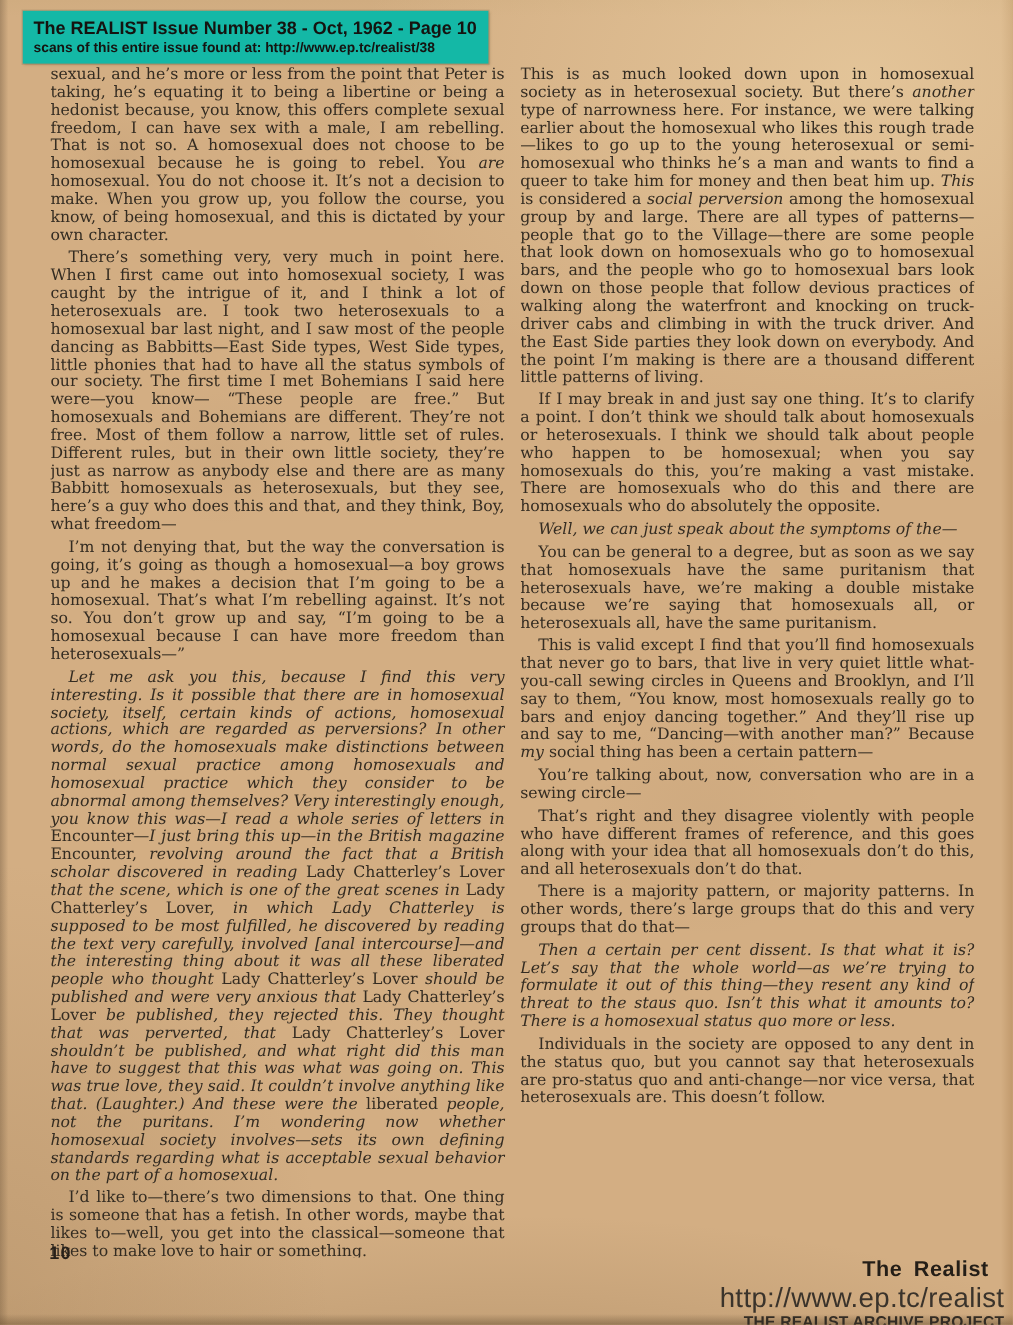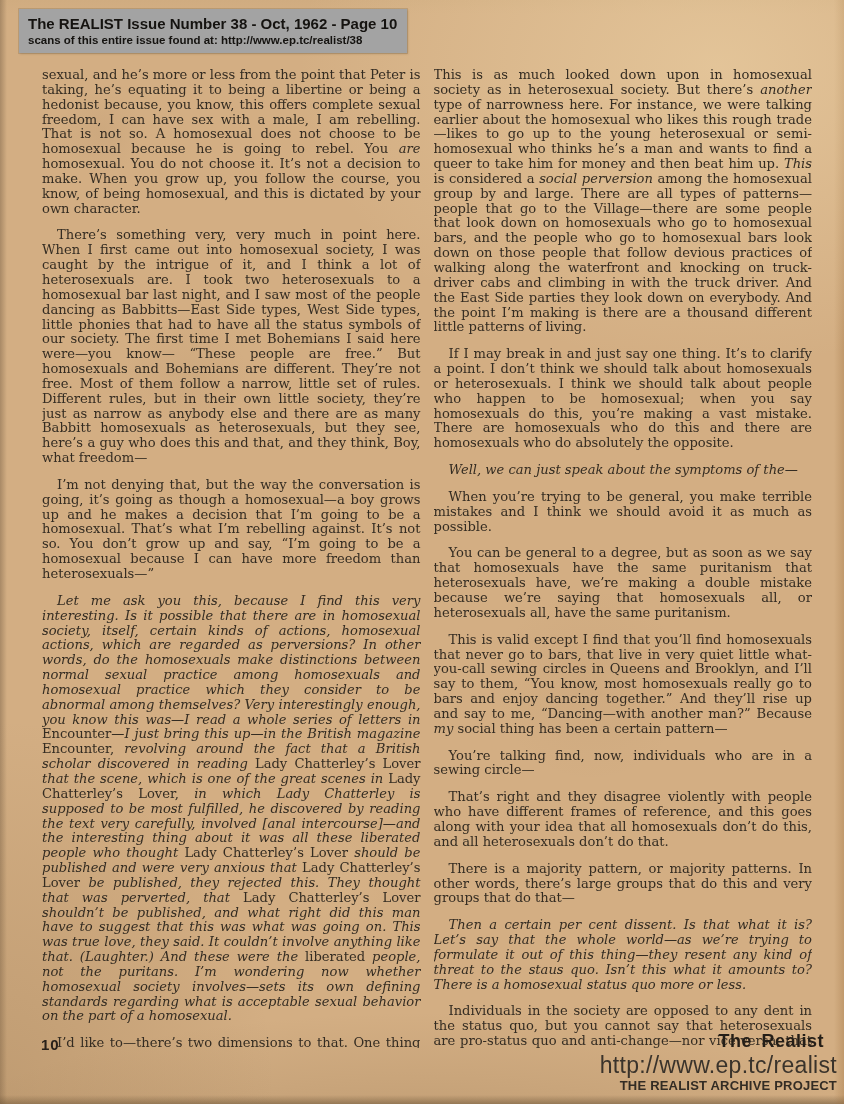--- a/index.html
+++ b/index.html
@@ -18,34 +18,34 @@
   }
   .grain{position:absolute;inset:0;pointer-events:none;
     background-image:
       radial-gradient(circle 90px at 22% 34%, rgba(120,90,60,.06), rgba(120,90,60,0) 70%),
       radial-gradient(circle 140px at 70% 62%, rgba(120,90,60,.05), rgba(120,90,60,0) 70%),
       radial-gradient(circle 70px at 40% 80%, rgba(235,210,170,.10), rgba(235,210,170,0) 70%),
       radial-gradient(circle 60px at 12% 12%, rgba(120,90,60,.07), rgba(120,90,60,0) 70%);
   }
   .header-box{
     position:absolute;left:19px;top:9px;width:auto;
-    background:#a3a3a3;
+    background:#14b8a6;
     padding:5px 10px 6px 9px;
     box-shadow:0 0 0 1px rgba(120,100,70,.25), 1px 1px 2px rgba(90,70,40,.25);
     font-family:"Liberation Sans", sans-serif;color:#151310;
   }
   .header-title{font-size:15px;font-weight:bold;line-height:19px;letter-spacing:0;}
   .header-sub{font-size:11.5px;font-weight:bold;line-height:14px;letter-spacing:0;}
   .columns{
     position:absolute;left:42px;top:56px;width:770px;height:992px;
     display:flex;gap:13px;overflow:hidden;
   }
   .col{width:380px;height:100%;overflow:hidden;}
   .col p{
-    margin:12px 0 4px 0;
+    margin:0 0 4px 0;
     font-size:13.1px;line-height:14.85px;
     text-align:justify;
     color:#342c22;
     text-rendering:optimizeLegibility;
   }
   .col p.indent{text-indent:15px;}
   .col p.noindent{text-indent:0;}
   .col p.italic{font-style:italic;}
   .col p.italic .toggle{font-style:normal;}
   .col p:not(.italic) .toggle{font-style:italic;}
@@ -55,20 +55,21 @@
     font-size:15px;color:#28211a;letter-spacing:1px;
   }
   .footer-right{
     position:absolute;right:7px;top:1031px;text-align:right;
     font-family:"Liberation Sans", sans-serif;color:#2b241d;
   }
   .magazine-logo{
     font-size:18px;font-weight:bold;letter-spacing:.5px;
     padding-right:13px;color:#241e17;
     word-spacing:4px;
+    margin-top:16px;
   }
   .archive-url{
     font-size:23px;font-weight:normal;line-height:26px;margin-top:0;
     color:#3a332b;letter-spacing:.3px;
   }
   .archive-label{
     font-size:13px;font-weight:bold;line-height:15px;
     color:#332c24;letter-spacing:.2px;
   }
 </style>
@@ -87,24 +88,23 @@
       <p class="noindent"><span>sexual, and he’s more or less from the point that Peter is taking, he’s equating it to being a libertine or being a hedonist because, you know, this offers complete sexual freedom, I can have sex with a male, I am rebelling. That is not so. A homosexual does not choose to be homosexual because he is going to rebel. You </span><span class="toggle">are</span><span> homosexual. You do not choose it. It’s not a decision to make. When you grow up, you follow the course, you know, of being homosexual, and this is dictated by your own character.</span></p>
       <p class="indent"><span>There’s something very, very much in point here. When I first came out into homosexual society, I was caught by the intrigue of it, and I think a lot of heterosexuals are. I took two heterosexuals to a homosexual bar last night, and I saw most of the people dancing as Babbitts—East Side types, West Side types, little phonies that had to have all the status symbols of our society. The first time I met Bohemians I said here were—you know— “These people are free.” But homosexuals and Bohemians are different. They’re not free. Most of them follow a narrow, little set of rules. Different rules, but in their own little society, they’re just as narrow as anybody else and there are as many Babbitt homosexuals as heterosexuals, but they see, here’s a guy who does this and that, and they think, Boy, what freedom—</span></p>
       <p class="indent"><span>I’m not denying that, but the way the conversation is going, it’s going as though a homosexual—a boy grows up and he makes a decision that I’m going to be a homosexual. That’s what I’m rebelling against. It’s not so. You don’t grow up and say, “I’m going to be a homosexual because I can have more freedom than heterosexuals—”</span></p>
       <p class="italic indent"><span>Let me ask you this, because I find this very interesting. Is it possible that there are in homosexual society, itself, certain kinds of actions, homosexual actions, which are regarded as perversions? In other words, do the homosexuals make distinctions between normal sexual practice among homosexuals and homosexual practice which they consider to be abnormal among themselves? Very interestingly enough, you know this was—I read a whole series of letters in </span><span class="toggle">Encounter</span><span>—I just bring this up—in the British magazine </span><span class="toggle">Encounter,</span><span> revolving around the fact that a British scholar discovered in reading </span><span class="toggle">Lady Chatterley’s Lover</span><span> that the scene, which is one of the great scenes in </span><span class="toggle">Lady Chatterley’s Lover,</span><span> in which Lady Chatterley is supposed to be most fulfilled, he discovered by reading the text very carefully, involved [anal intercourse]—and the interesting thing about it was all these liberated people who thought </span><span class="toggle">Lady Chatterley’s Lover</span><span> should be published and were very anxious that </span><span class="toggle">Lady Chatterley’s Lover</span><span> be published, they rejected this. They thought that was perverted, that </span><span class="toggle">Lady Chatterley’s Lover</span><span> shouldn’t be published, and what right did this man have to suggest that this was what was going on. This was true love, they said. It couldn’t involve anything like that. (Laughter.) And these were the </span><span class="toggle">liberated</span><span> people, not the puritans. I’m wondering now whether homosexual society involves—sets its own defining standards regarding what is acceptable sexual behavior on the part of a homosexual.</span></p>
       <p class="indent"><span>I’d like to—there’s two dimensions to that. One thing is someone that has a fetish. In other words, maybe that likes to—well, you get into the classical—someone that likes to make love to hair or something.</span></p>
     </div>
   <div class="col">
       <p class="noindent"><span>This is as much looked down upon in homosexual society as in heterosexual society. But there’s </span><span class="toggle">another</span><span> type of narrowness here. For instance, we were talking earlier about the homosexual who likes this rough trade—likes to go up to the young heterosexual or semi-homosexual who thinks he’s a man and wants to find a queer to take him for money and then beat him up. </span><span class="toggle">This</span><span> is considered a </span><span class="toggle">social perversion</span><span> among the homosexual group by and large. There are all types of patterns—people that go to the Village—there are some people that look down on homosexuals who go to homosexual bars, and the people who go to homosexual bars look down on those people that follow devious practices of walking along the waterfront and knocking on truck-driver cabs and climbing in with the truck driver. And the East Side parties they look down on everybody. And the point I’m making is there are a thousand different little patterns of living.</span></p>
       <p class="indent"><span>If I may break in and just say one thing. It’s to clarify a point. I don’t think we should talk about homosexuals or heterosexuals. I think we should talk about people who happen to be homosexual; when you say homosexuals do this, you’re making a vast mistake. There are homosexuals who do this and there are homosexuals who do absolutely the opposite.</span></p>
       <p class="italic indent"><span>Well, we can just speak about the symptoms of the—</span></p>
-      <p class="indent"><span>When you’re trying to be general, you make terrible mistakes and I think we should avoid it as much as possible.</span></p>
       <p class="indent"><span>You can be general to a degree, but as soon as we say that homosexuals have the same puritanism that heterosexuals have, we’re making a double mistake because we’re saying that homosexuals all, or heterosexuals all, have the same puritanism.</span></p>
       <p class="indent"><span>This is valid except I find that you’ll find homosexuals that never go to bars, that live in very quiet little what-you-call sewing circles in Queens and Brooklyn, and I’ll say to them, “You know, most homosexuals really go to bars and enjoy dancing together.” And they’ll rise up and say to me, “Dancing—with another man?” Because </span><span class="toggle">my</span><span> social thing has been a certain pattern—</span></p>
-      <p class="indent"><span>You’re talking find, now, individuals who are in a sewing circle—</span></p>
+      <p class="indent"><span>You’re talking about, now, conversation who are in a sewing circle—</span></p>
       <p class="indent"><span>That’s right and they disagree violently with people who have different frames of reference, and this goes along with your idea that all homosexuals don’t do this, and all heterosexuals don’t do that.</span></p>
       <p class="indent"><span>There is a majority pattern, or majority patterns. In other words, there’s large groups that do this and very groups that do that—</span></p>
       <p class="italic indent"><span>Then a certain per cent dissent. Is that what it is? Let’s say that the whole world—as we’re trying to formulate it out of this thing—they resent any kind of threat to the staus quo. Isn’t this what it amounts to? There is a homosexual status quo more or less.</span></p>
       <p class="indent"><span>Individuals in the society are opposed to any dent in the status quo, but you cannot say that heterosexuals are pro-status quo and anti-change—nor vice versa, that heterosexuals are. This doesn’t follow.</span></p>
     </div>
 </div>
 
 <div class="page-number">10</div>
 
 <div class="footer-right">

